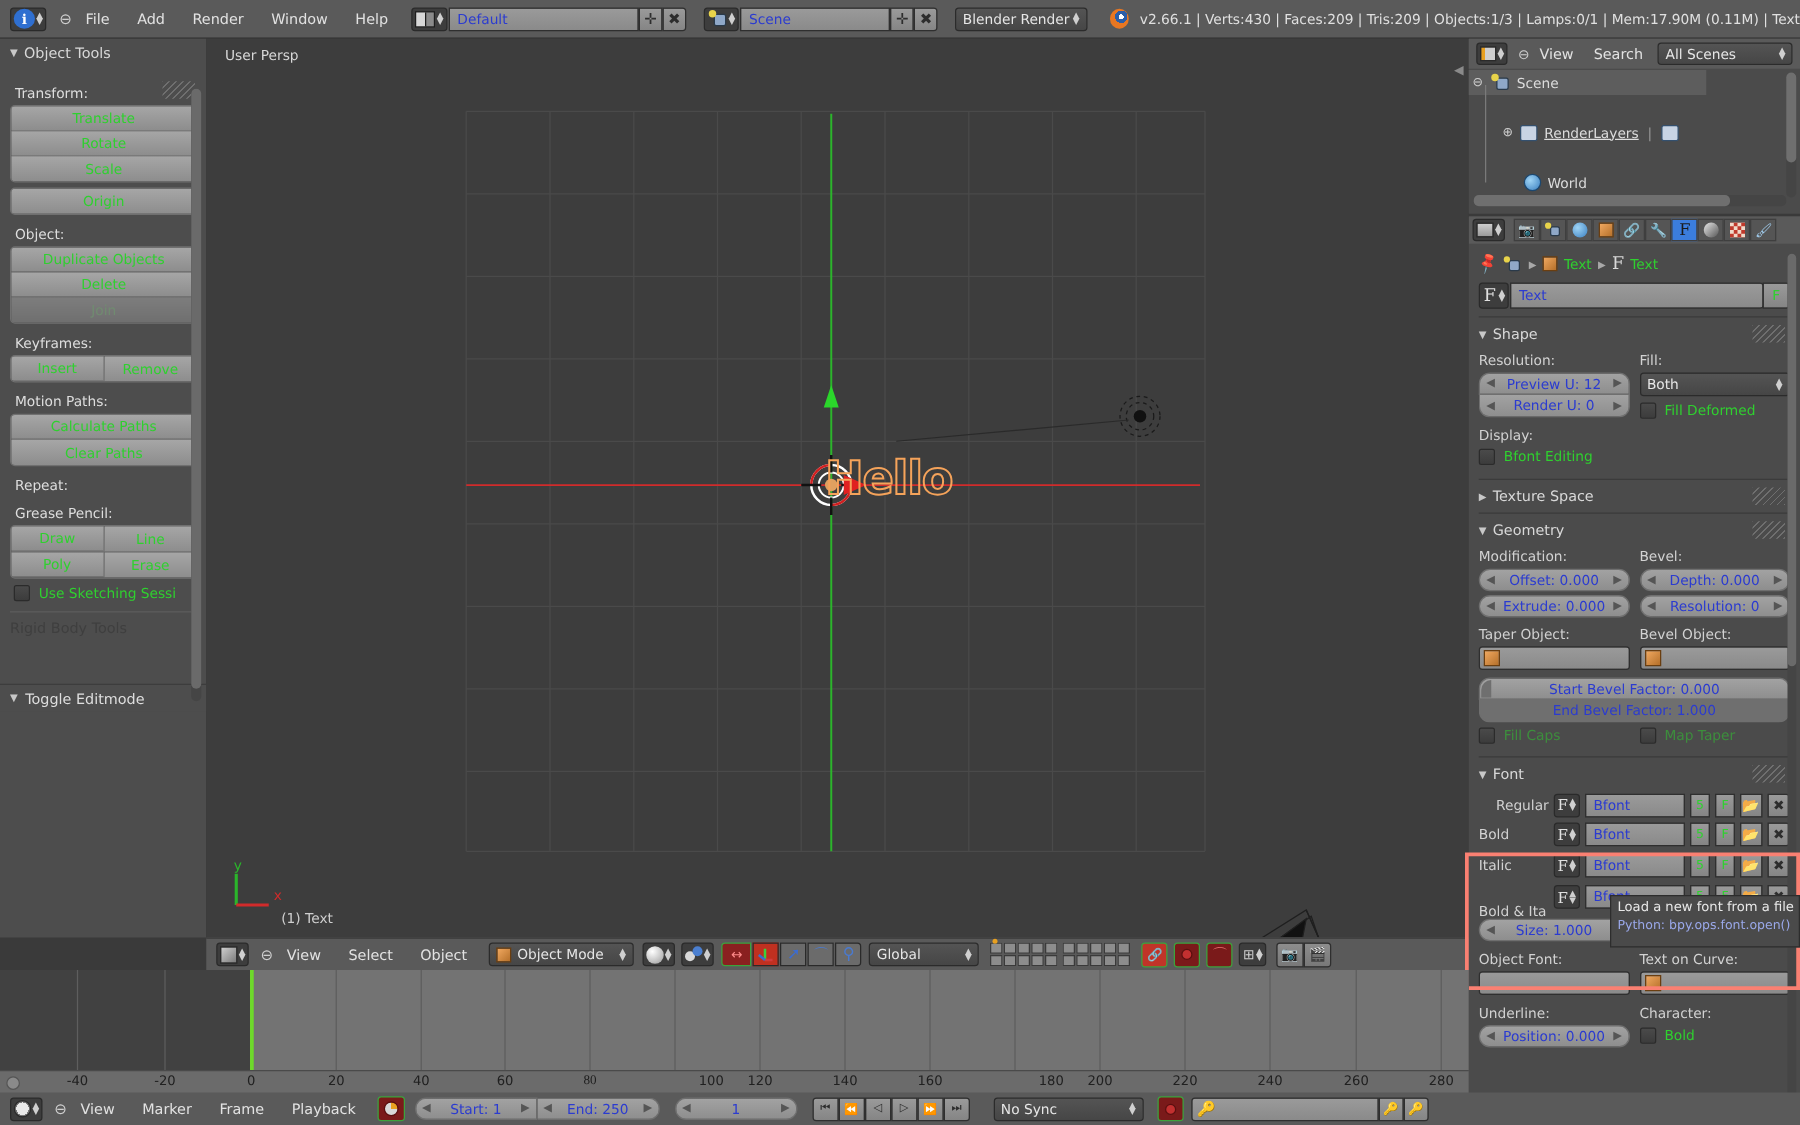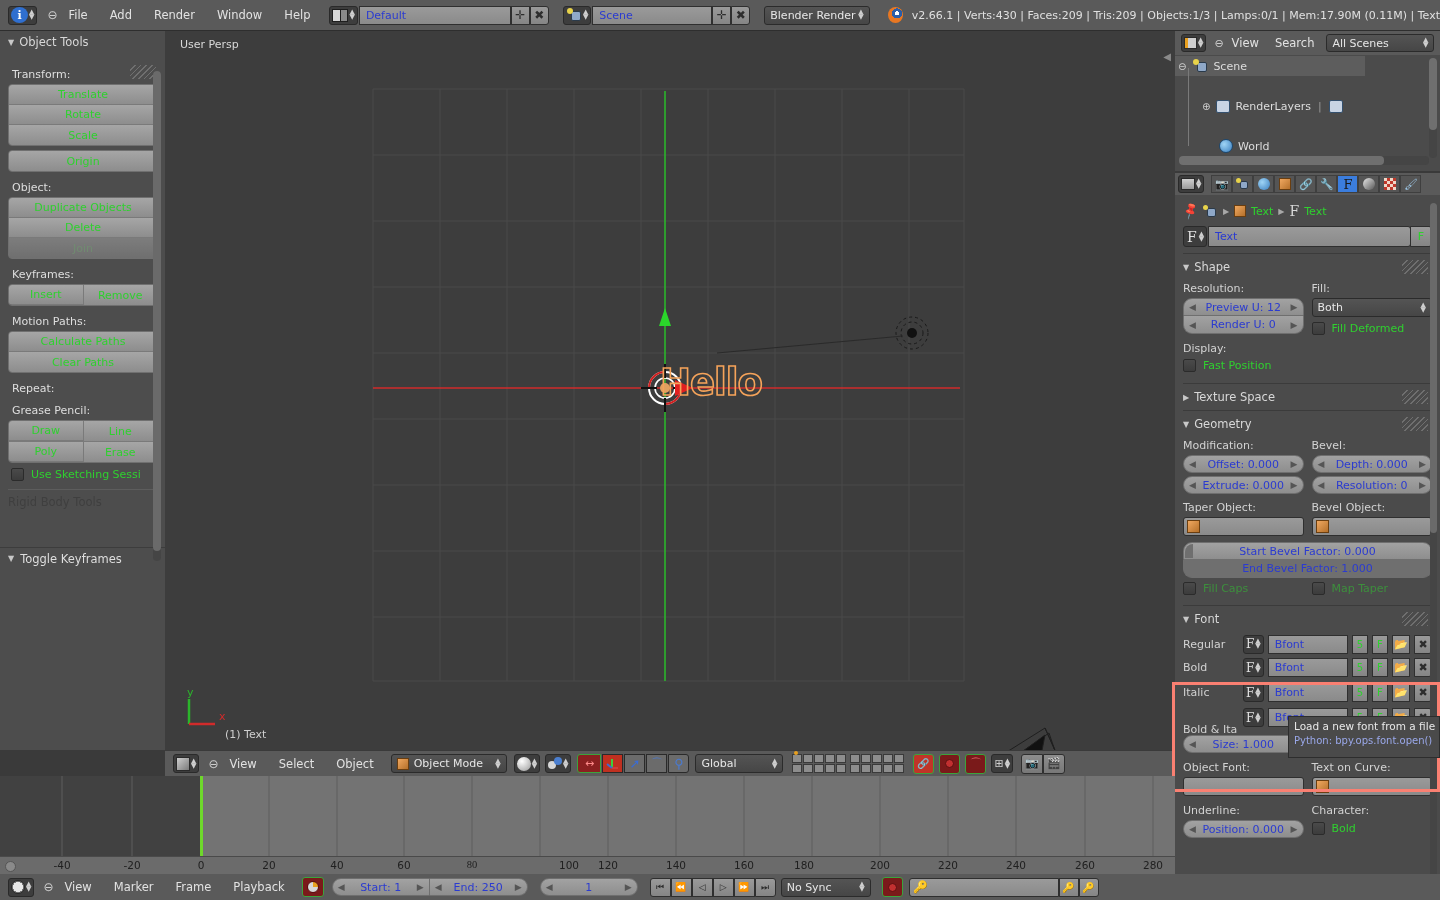--- a/index.html
+++ b/index.html
@@ -224,21 +224,21 @@
       <span class="ck"></span>
       <span style="color:#2fd02f;font-size:11px;">Use Sketching Sessi</span>
     </div>
     <div style="border-top:1px solid #5d5d5d;margin-top:8px;padding-top:5px;color:#3f3f3f;font-size:11.5px;">
       <span>Rigid Body Tools</span>
     </div>
   </div>
 
   <div style="position:absolute;left:0;bottom:181px;width:165px;height:22px;background:#4d4d4d;border-top:1px solid #3d3d3d;display:flex;align-items:center;gap:6px;padding-left:8px;">
     <span class="tri">▼</span>
-    <span style="color:#dedede;font-size:11.5px;">Toggle Keyframes</span>
+    <span style="color:#dedede;font-size:11.5px;">Toggle Editmode</span>
   </div>
 
   <div style="position:absolute;right:4px;top:40px;width:8px;height:490px;background:#454545;border-radius:4px;">
     <div style="position:absolute;top:0;left:0;width:8px;height:480px;background:#6a6a6a;border-radius:4px;"></div>
   </div>
 </div>
 
 <div id="viewport">
   <div id="vp-canvas">
     <svg width="1010" height="719">
@@ -454,21 +454,21 @@
     <span style="margin-left:6px;position:relative;width:16px;height:14px;display:inline-block;">
       <i style="position:absolute;left:5px;top:3px;width:10px;height:10px;background:#8fa8c8;border:1px solid #2a3a4a;border-radius:2px;"></i>
       <i style="position:absolute;left:1px;top:0;width:6px;height:6px;background:#e8d34a;border-radius:50%;"></i>
     </span>
     <span style="margin-left:5px;">Scene</span>
   </div>
 
   <div class="orow" style="top:20px;">
     <span style="margin-left:27px;color:#cfcfcf;font-size:10px;">⊕</span>
     <span style="margin-left:6px;display:inline-block;width:14px;height:13px;background:#c8d4e4;border:1px solid #34506e;border-radius:2px;"></span>
-    <span style="margin-left:5px;">RenderLayers</span>
+    <span style="margin-left:5px;text-decoration:underline;">RenderLayers</span>
     <span style="margin-left:7px;color:#999;">|</span>
     <span style="margin-left:7px;display:inline-block;width:14px;height:13px;background:#c8d4e4;border:1px solid #34506e;border-radius:2px;"></span>
   </div>
 
   <div class="orow" style="top:40px;">
     <span style="margin-left:44px;display:inline-block;width:14px;height:14px;border-radius:50%;background:radial-gradient(circle at 35% 35%,#9fd4f5,#3a7fc0);border:1px solid #1c4870;"></span>
     <span style="margin-left:5px;">World</span>
   </div>
 
   <div class="orow" style="top:60px;">
@@ -604,21 +604,21 @@
           </div>
           <div style="display:flex;align-items:center;gap:7px;margin-top:5px;">
             <span class="ck"></span>
             <span style="color:#2fd02f;font-size:11px;">Fill Deformed</span>
           </div>
         </div>
       </div>
       <div class="lbl" style="margin-top:7px;">Display:</div>
       <div style="display:flex;align-items:center;gap:7px;margin-top:4px;">
         <span class="ck"></span>
-        <span style="color:#2fd02f;font-size:11px;">Fast Position</span>
+        <span style="color:#2fd02f;font-size:11px;">Bfont Editing</span>
       </div>
     </div>
 
     <div class="psec" style="margin-top:7px;">
       <div class="secthdr">
         <span class="tri">▶</span>
         <span>Texture Space</span>
       </div>
       <div class="grip" style="top:6px;"></div>
     </div>
@@ -692,21 +692,21 @@
 
     <div class="psec" style="margin-top:6px;">
       <div class="secthdr">
         <span class="tri">▼</span>
         <span>Font</span>
       </div>
       <div class="grip" style="top:6px;"></div>
 
       <div style="margin-top:7px;">
         <div style="display:flex;align-items:center;gap:4px;height:22px;">
-          <span class="lbl" style="width:56px;">Regular</span>
+          <span class="lbl" style="width:56px;text-align:right;">Regular</span>
           <div class="iconbox">
             <span style="font-family:'DejaVu Serif',serif;font-size:12px;color:#e0e0e0;">F</span>
             <span class="spinv">
                 <span>▲</span>
                 <span>▼</span>
               </span>
           </div>
           <div class="field" style="flex:1;border-radius:0;">
             <span class="txt">Bfont</span>
           </div>
@@ -885,21 +885,21 @@
     <span class="tick" style="left:132px;">-20</span>
     <span class="tick" style="left:201px;">0</span>
     <span class="tick" style="left:269px;">20</span>
     <span class="tick" style="left:337px;">40</span>
     <span class="tick" style="left:404px;">60</span>
     <span class="tick" style="left:472px;font-family:Liberation Serif, serif;">80</span>
     <span class="tick" style="left:540px;margin-left:29px;">100</span>
     <span class="tick" style="left:608px;">120</span>
     <span class="tick" style="left:676px;">140</span>
     <span class="tick" style="left:744px;">160</span>
-    <span class="tick" style="left:804px;">180</span>
+    <span class="tick" style="left:841px;">180</span>
     <span class="tick" style="left:880px;">200</span>
     <span class="tick" style="left:948px;">220</span>
     <span class="tick" style="left:1016px;">240</span>
     <span class="tick" style="left:1085px;">260</span>
     <span class="tick" style="left:1153px;">280</span>
   </div>
 </div>
 
 <div id="tlhdr">
   <div class="iconbox" style="margin-left:8px;">
@@ -940,21 +940,21 @@
 
   <div style="display:flex;margin-left:12px;">
     <div class="sqbtn" style="width:21px;border-radius:3px 0 0 3px;font-size:9px;">⏮</div>
     <div class="sqbtn" style="width:21px;border-radius:0;font-size:9px;">⏪</div>
     <div class="sqbtn" style="width:21px;border-radius:0;font-size:9px;">◁</div>
     <div class="sqbtn" style="width:21px;border-radius:0;font-size:9px;">▷</div>
     <div class="sqbtn" style="width:21px;border-radius:0;font-size:9px;">⏩</div>
     <div class="sqbtn" style="width:21px;border-radius:0 3px 3px 0;font-size:9px;">⏭</div>
   </div>
 
-  <div class="combo" style="width:90px;margin-left:5px;">
+  <div class="combo" style="width:120px;margin-left:19px;">
     <span>No Sync</span>
     <span class="spinv">
         <span>▲</span>
         <span>▼</span>
       </span>
   </div>
 
   <div style="width:21px;height:20px;margin-left:11px;background:#7a1a1a;border:1.5px solid #3ca33c;border-radius:3px;display:flex;align-items:center;justify-content:center;">
       <i style="width:9px;height:9px;border-radius:50%;background:#c23030;border:1px solid #5a1010;display:block;"></i>
     </div>

